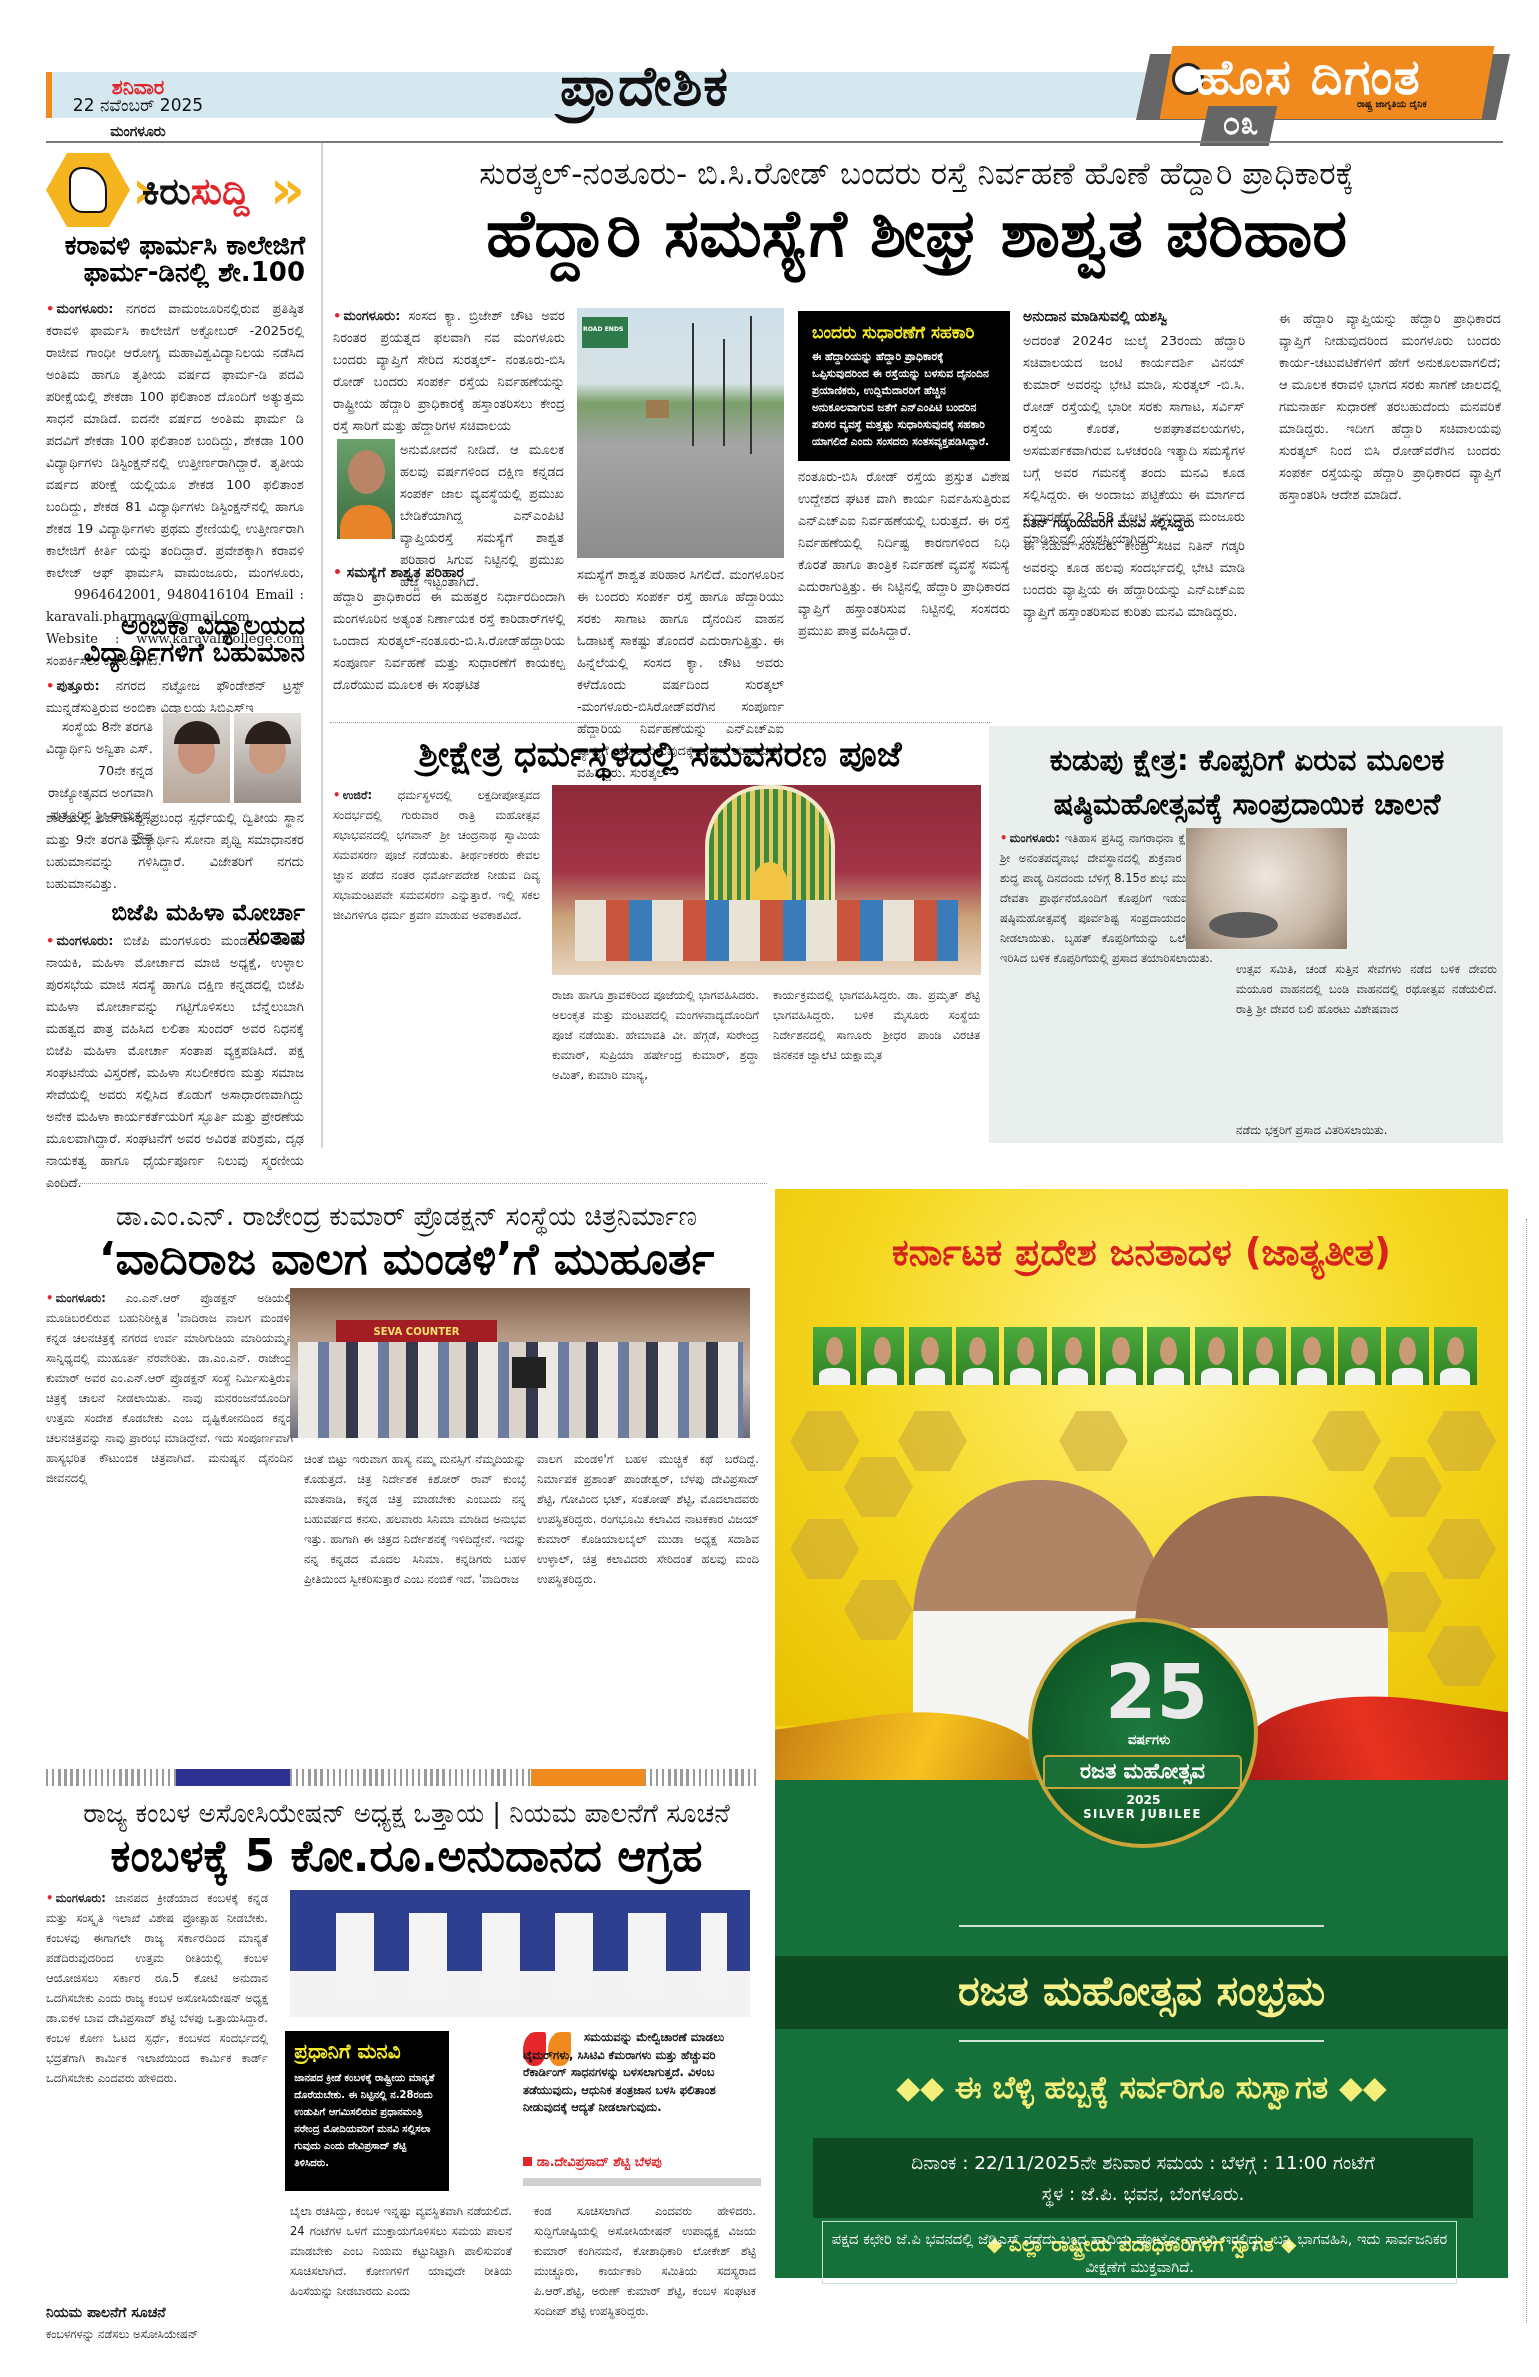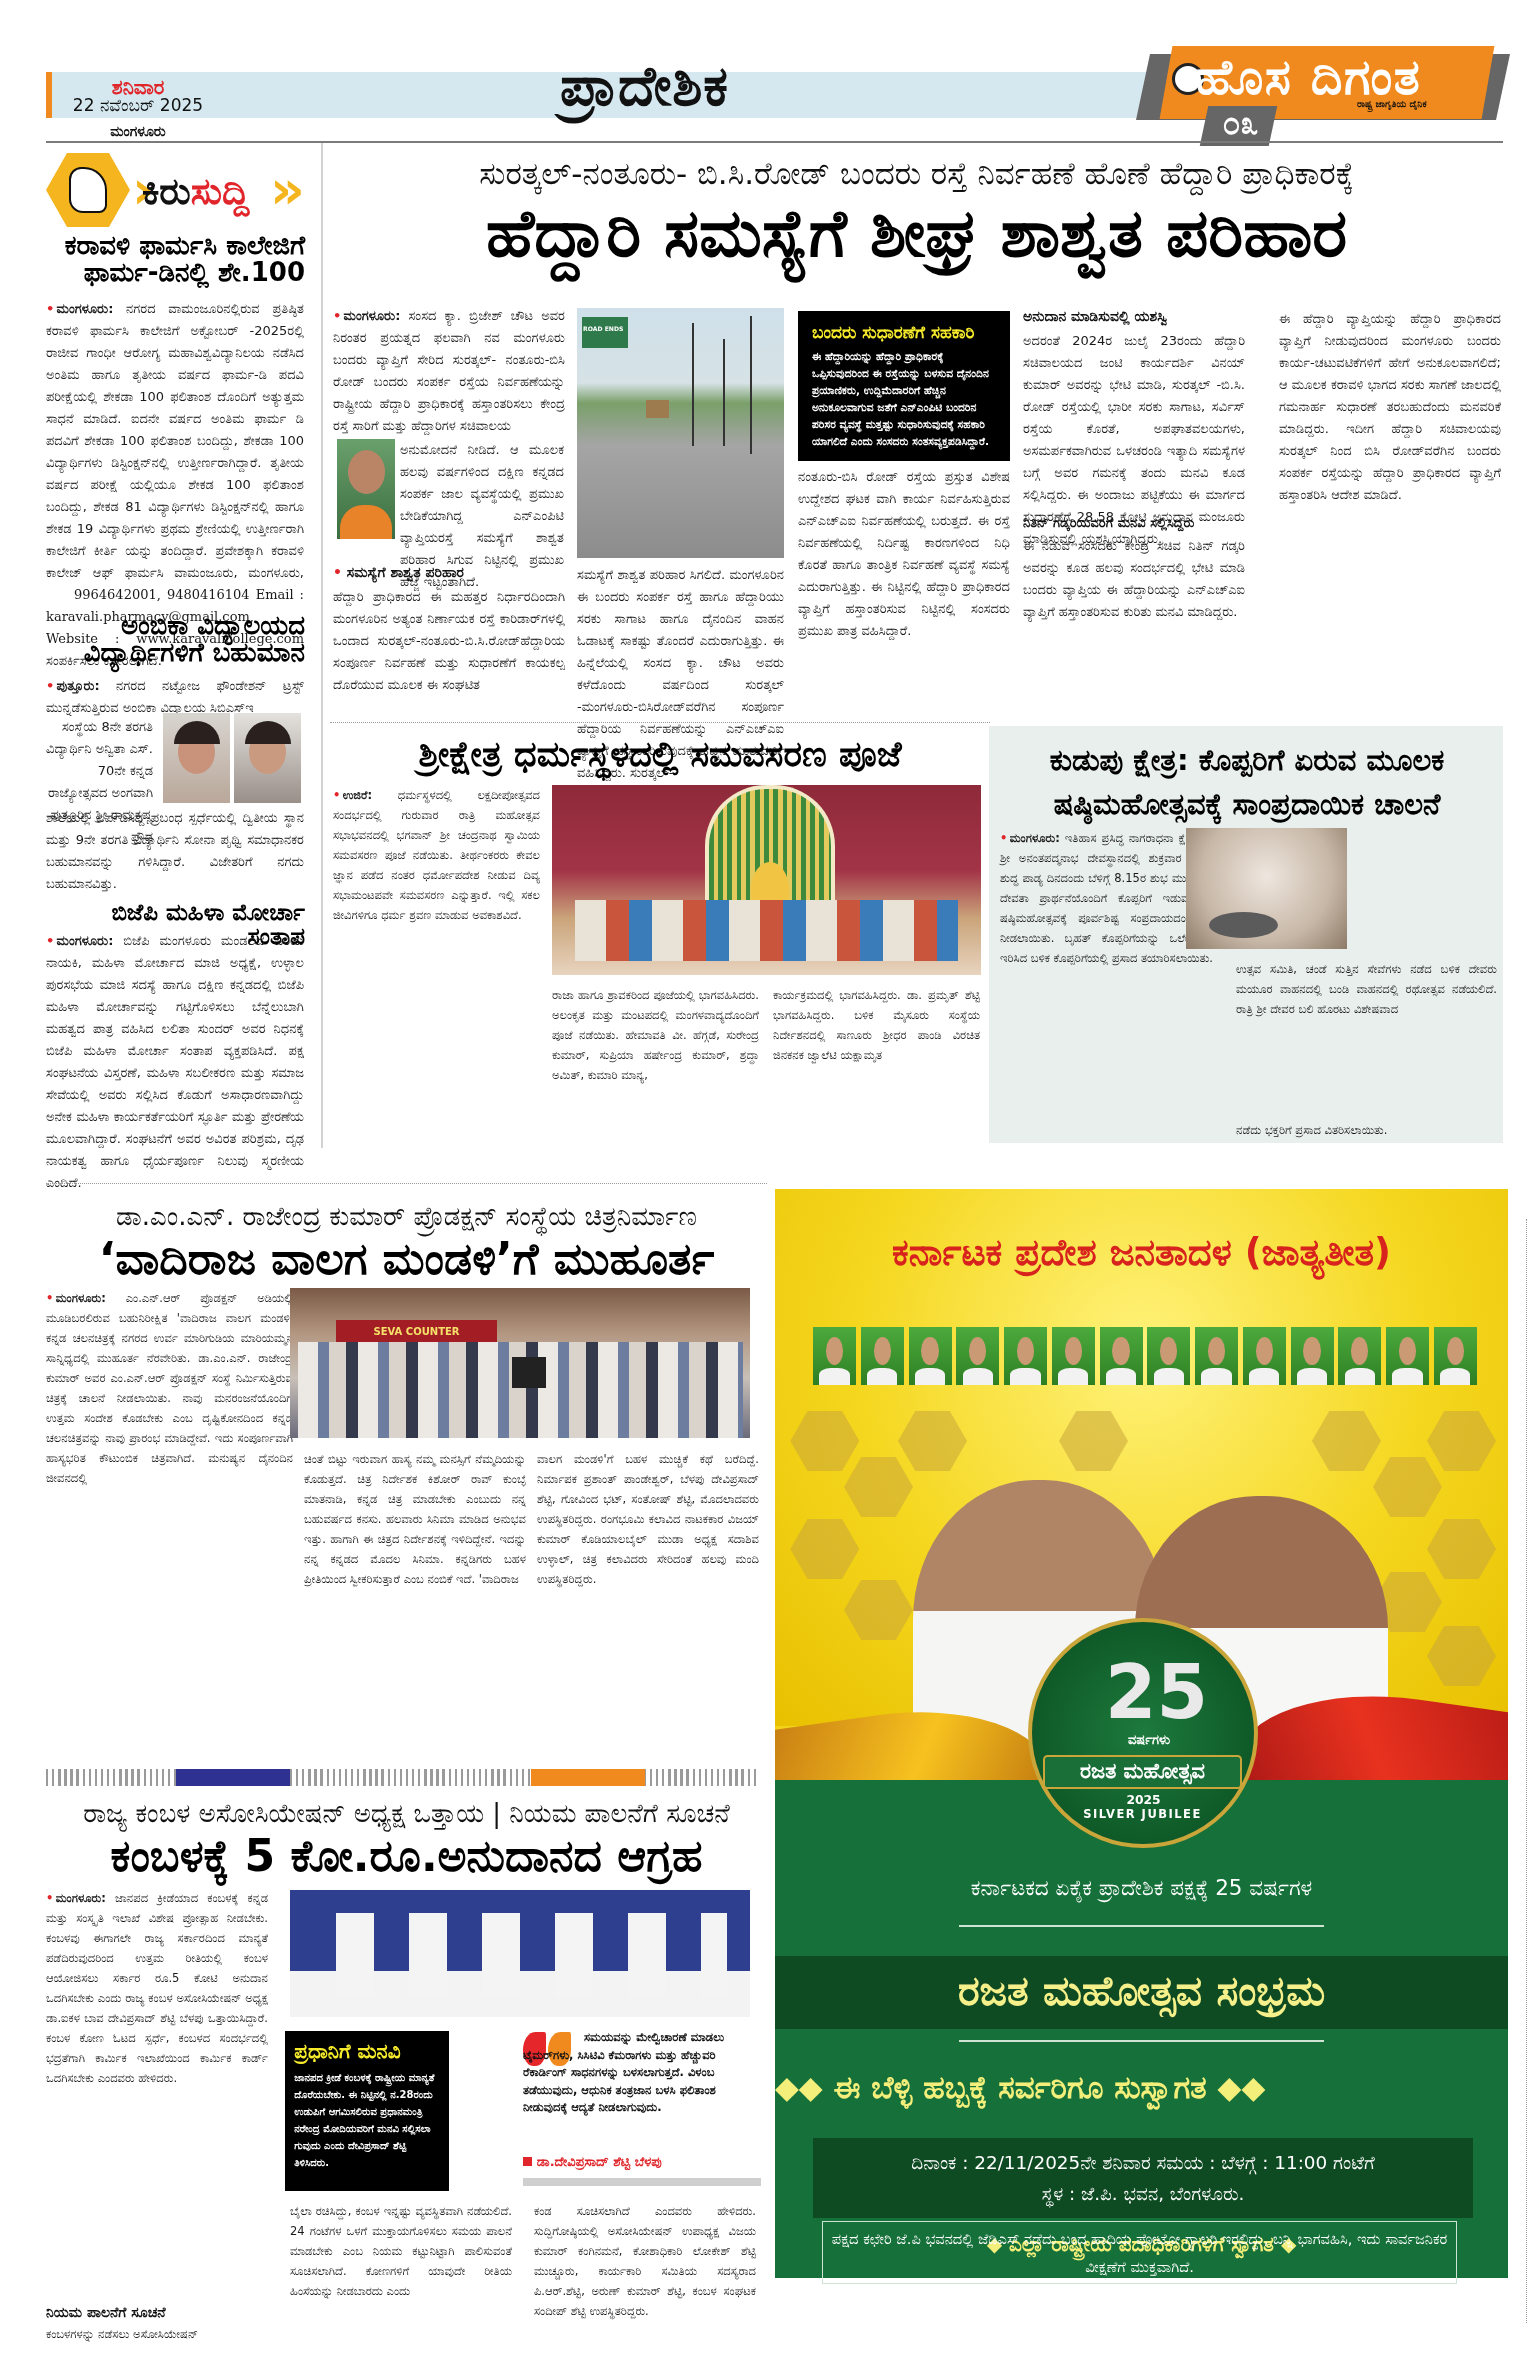--- a/index.html
+++ b/index.html
@@ -60,21 +60,21 @@
   .ad-green { left: 0; top: 591px; width: 733px; height: 499px; background: #15703a; }
   .ad-green-dark { left: 0; top: 767px; width: 733px; height: 73px; background: #0e4a22; }
   .emblem { left: 253px; top: 429px; width: 230px; height: 230px; border-radius: 50%; background: radial-gradient(circle, #1d7a3d 0%, #0f5a28 70%); border: 4.6px solid #c9a53a; }
   .emblem-25 { left: 330px; top: 460px; font-size: 74px; font-weight: 900; color: #e9e9e9; }
   .emblem-yrs { left: 353px; top: 543px; font-size: 13px; color: #fff; font-weight: 700; }
   .emblem-band { left: 268px; top: 566px; width: 199px; height: 34px; background: #1a6e38; border: 2.3px solid #c9a53a; border-radius: 4.6px; color: #fff; text-align: center; font-size: 21px; font-weight: 900; line-height: 29px; }
   .emblem-year { left: 330px; top: 604px; width: 77px; text-align: center; font-size: 12.3px; font-weight: 700; color: #fff; }
   .emblem-sj { left: 291px; top: 618px; width: 153px; text-align: center; font-size: 11.5px; font-weight: 700; color: #fff; letter-spacing: 1.5px; }
   .ad-sub { left: 0; top: 686px; width: 733px; text-align: center; color: #fff; font-size: 21.5px; }
   .ad-big { left: 0; top: 778px; width: 733px; text-align: center; color: #f5f08a; font-size: 41px; font-weight: 900; }
-  .ad-welcome { left: 0; top: 880px; width: 733px; color: #f3ef7a; font-size: 31px; font-weight: 900; }
+  .ad-welcome { left: 0; top: 880px; width: 733px; text-align: center; color: #f3ef7a; font-size: 31px; font-weight: 900; }
   .ad-info { left: 38px; top: 949px; width: 660px; height: 80px; background: #0e4a22; color: #fff; text-align: center; font-size: 18.4px; line-height: 31px; padding-top: 9.2px; }
   .ad-sub2 { left: 0; top: 1043px; width: 733px; text-align: center; color: #f3ef7a; font-size: 20px; font-weight: 900; }
   .ad-note-box { position: absolute; left: 822px; top: 2221px; width: 635px; height: 63px; border: 1.5px solid #cfe3d4; color: #fff; text-align: center; font-size: 14.6px; line-height: 28px; padding-top: 3.1px; }
 
   .color-rule { position: absolute; height: 17px; background: repeating-linear-gradient(90deg, #9a9a9a 0 2.3px, #fff 2.3px 6.1px); }
 </style>
 </head>
 <body>
 
 <div class="abs mast-band"></div>
@@ -287,21 +287,20 @@
   <div class="leader" style="left:360px; top:307px; width:253px; height:276px; background:linear-gradient(#9d6e52 0 48%, #f7f7f5 48%);"></div>
   <div class="abs ribbon-l"></div>
   <div class="abs ribbon-r"></div>
   <div class="abs ad-green"></div>
   <div class="abs emblem"></div>
   <div class="abs emblem-25">25</div>
   <div class="abs emblem-yrs">ವರ್ಷಗಳು</div>
   <div class="abs emblem-band">ರಜತ ಮಹೋತ್ಸವ</div>
   <div class="abs emblem-year">2025</div>
   <div class="abs emblem-sj">SILVER JUBILEE</div>
-  <div class="abs ad-sub">ಕರ್ನಾಟಕದ ಏಕೈಕ ಪ್ರಾದೇಶಿಕ ಪಕ್ಷಕ್ಕೆ 25 ವರ್ಷಗಳ</div>
   <div class="abs" style="left:184px; top:736px; width:365px; height:1.5px; background:#cfe3d4;"></div>
   <div class="abs ad-green-dark"></div>
   <div class="abs ad-big">ರಜತ ಮಹೋತ್ಸವ ಸಂಭ್ರಮ</div>
   <div class="abs" style="left:184px; top:851px; width:365px; height:1.5px; background:#cfe3d4;"></div>
   <div class="abs ad-welcome">
     <span>◆◆ </span><span>ಈ ಬೆಳ್ಳಿ ಹಬ್ಬಕ್ಕೆ ಸರ್ವರಿಗೂ ಸುಸ್ವಾಗತ</span><span> ◆◆</span>
   </div>
   <div class="abs ad-info">
     <div>ದಿನಾಂಕ : 22/11/2025ನೇ ಶನಿವಾರ   ಸಮಯ : ಬೆಳಗ್ಗೆ : 11:00 ಗಂಟೆಗೆ</div>
     <div>ಸ್ಥಳ : ಜೆ.ಪಿ. ಭವನ, ಬೆಂಗಳೂರು.</div>

